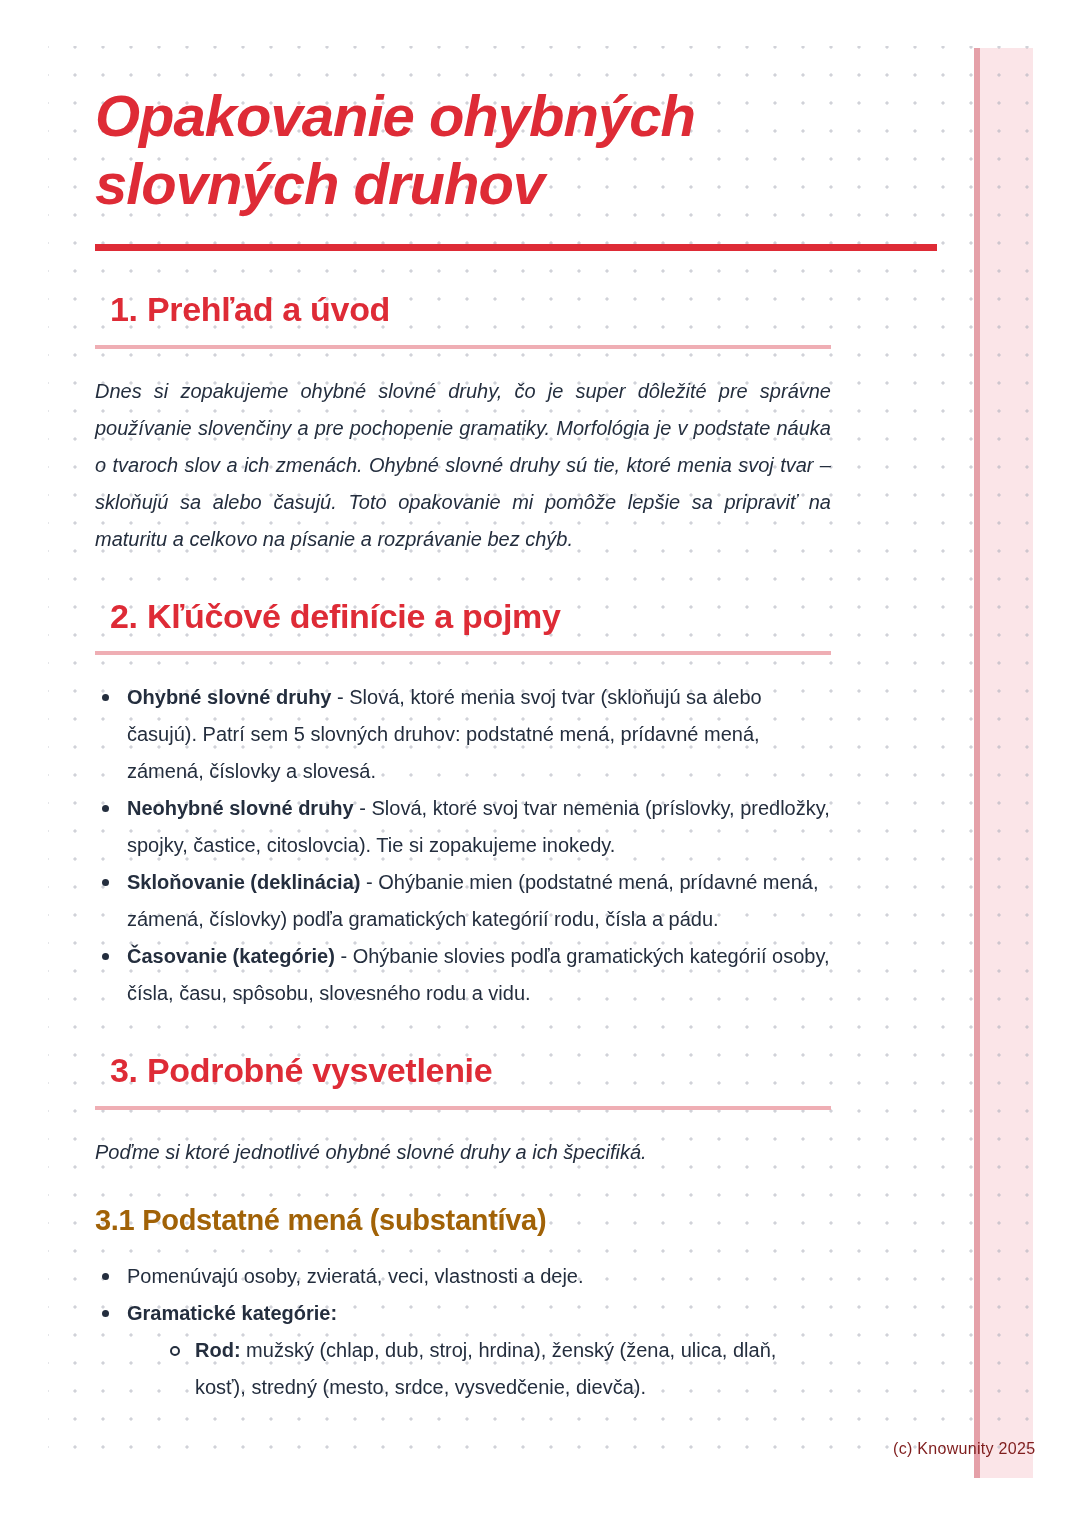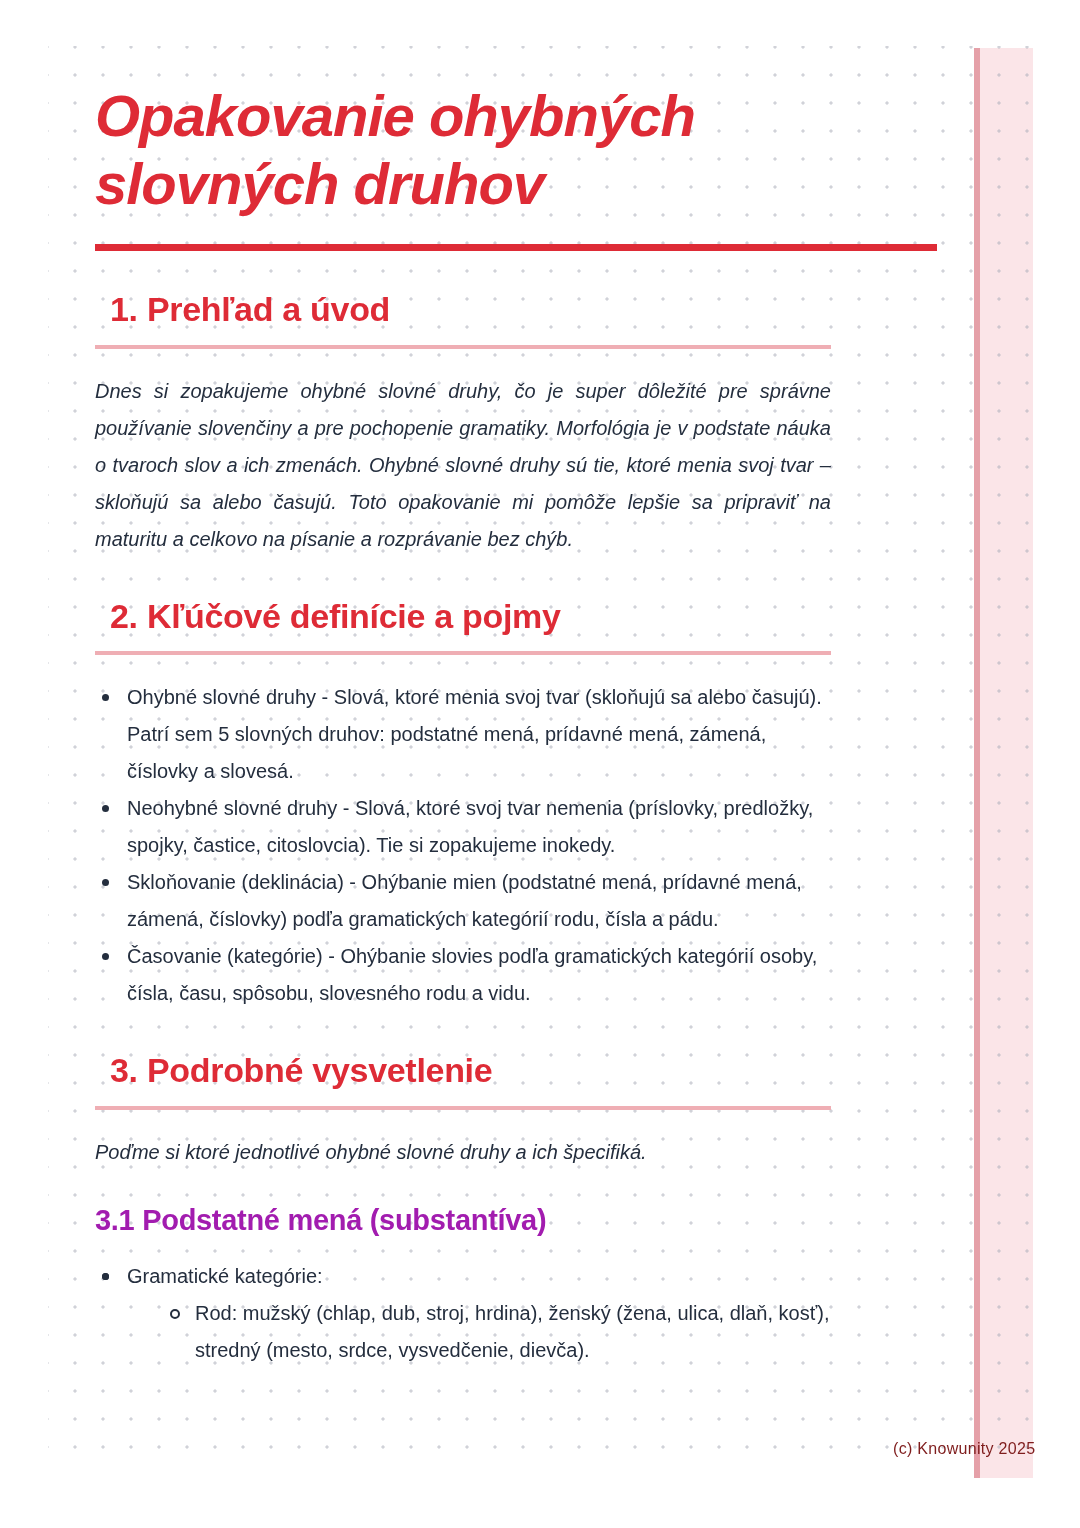--- a/index.html
+++ b/index.html
@@ -42,21 +42,21 @@
   .section-heading {
     margin:38px 15px 0;
     font-size:34px; line-height:1.2; font-weight:bold;
     color:#DE2B36; letter-spacing:-0.3px;
   }
   .heading-rule { width:736px; height:4px; background:#EFAEB4; margin-top:15px; }
 
   .subsection-heading {
     margin:32px 0 0;
     font-size:29px; line-height:1.2; font-weight:bold;
-    color:#a21caf; letter-spacing:-0.3px;
+    color:#a16207; letter-spacing:-0.3px;
   }
 
   .body-par {
     margin:24px 0 0;
     font-size:20px; line-height:37px;
     text-align:justify;
     font-style:italic;
   }
 
   ul.bullets { list-style:none; margin:24px 0 0; padding:0; }
@@ -68,21 +68,21 @@
   .marker {
     position:absolute; left:7px; top:15px;
     width:7px; height:7px; border-radius:50%;
     background:#242E3E;
   }
   ul.sub-bullets { list-style:none; margin:0; padding:0 0 0 36px; }
   li.bullet.sub .marker {
     background:transparent; border:2px solid #242E3E;
     width:6px; height:6px; top:14px;
   }
-  .term { font-weight:normal; }
+  .term { font-weight:bold; }
 
   .watermark {
     position:absolute; left:893px; top:1440px;
     font-size:16px; color:#7f1d1d; letter-spacing:0.3px;
     z-index:4; white-space:nowrap;
   }
 </style>
 </head>
 <body>
 
@@ -120,21 +120,21 @@
   </section>
 
   <section>
     <h2 class="section-heading">3. Podrobné vysvetlenie</h2>
     <div class="heading-rule"></div>
     <p class="body-par">Poďme si ktoré jednotlivé ohybné slovné druhy a ich špecifiká.</p>
 
     <h3 class="subsection-heading">3.1 Podstatné mená (substantíva)</h3>
     <ul class="bullets tight">
       <li class="bullet">
-        <span class="marker"></span><span class="term"></span>
+        <span class="marker"></span><span class="term"></span><span>Pomenúvajú osoby, zvieratá, veci, vlastnosti a deje.</span>
       </li>
       <li class="bullet">
         <span class="marker"></span><span class="term">Gramatické kategórie:</span><span></span>
         <ul class="sub-bullets">
           <li class="bullet sub">
             <span class="marker"></span><span class="term">Rod:</span><span> mužský (chlap, dub, stroj, hrdina), ženský (žena, ulica, dlaň, kosť), stredný (mesto, srdce, vysvedčenie, dievča).</span>
           </li>
         </ul>
       </li>
     </ul>

